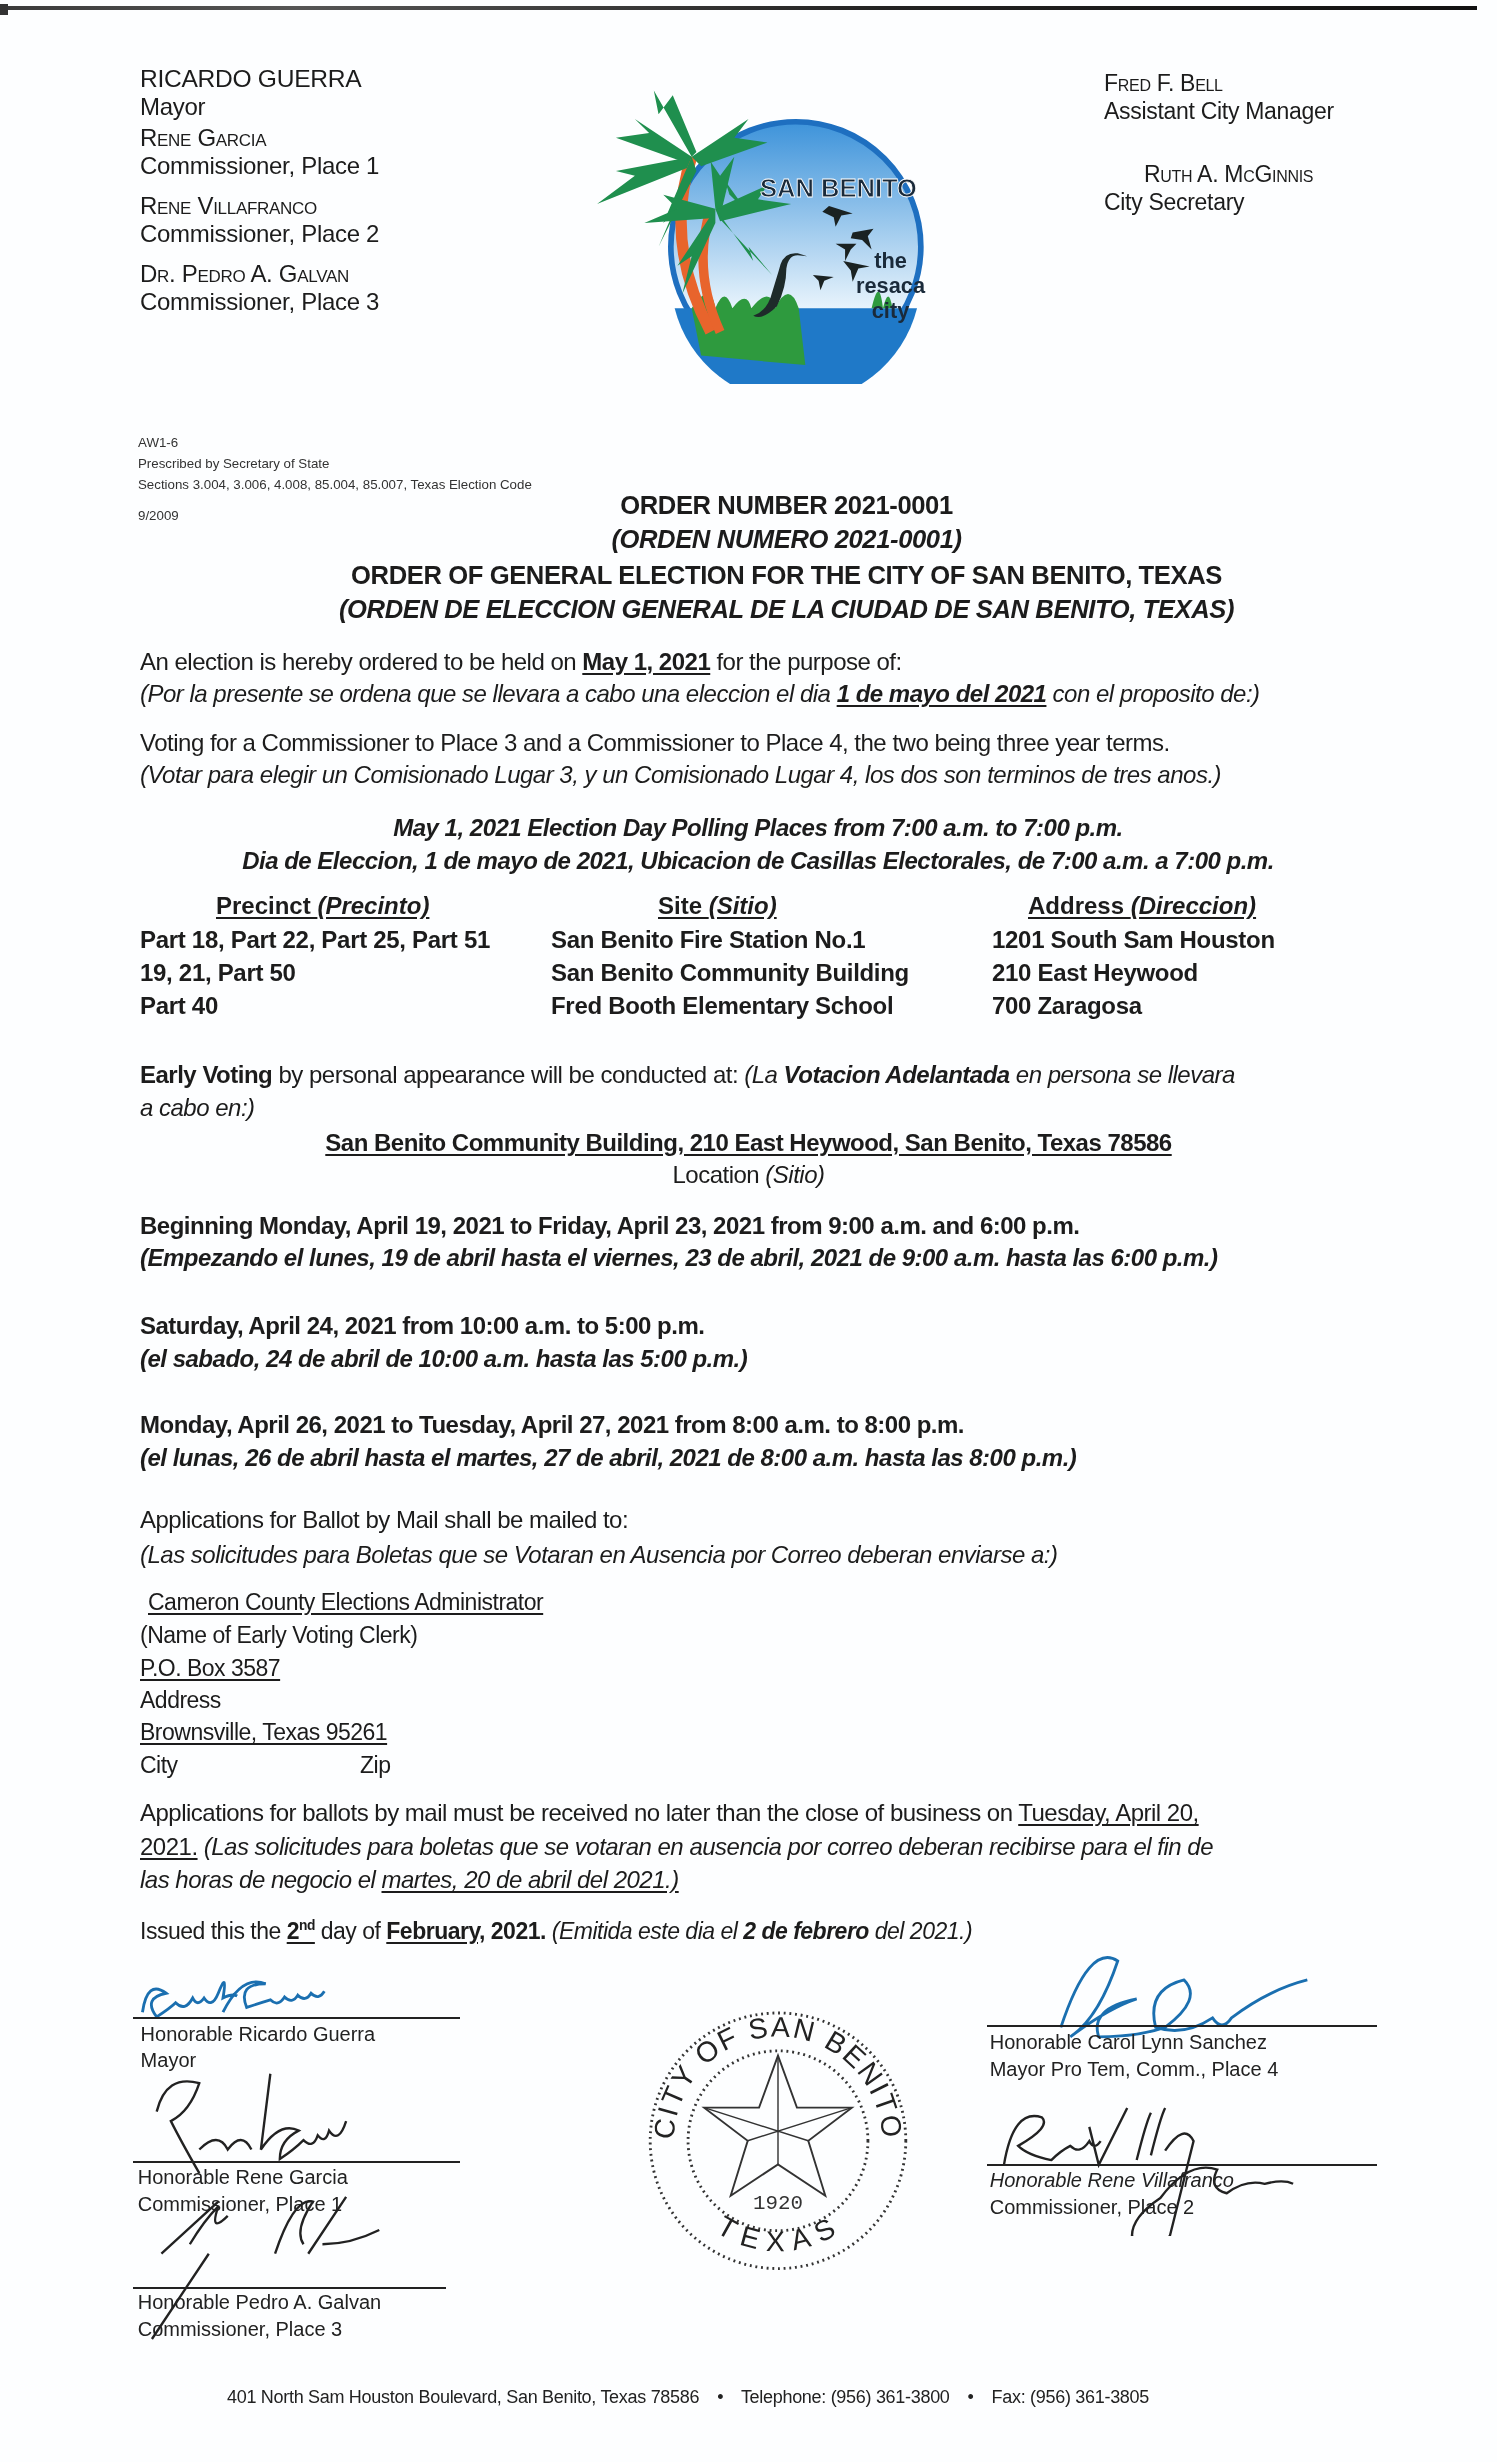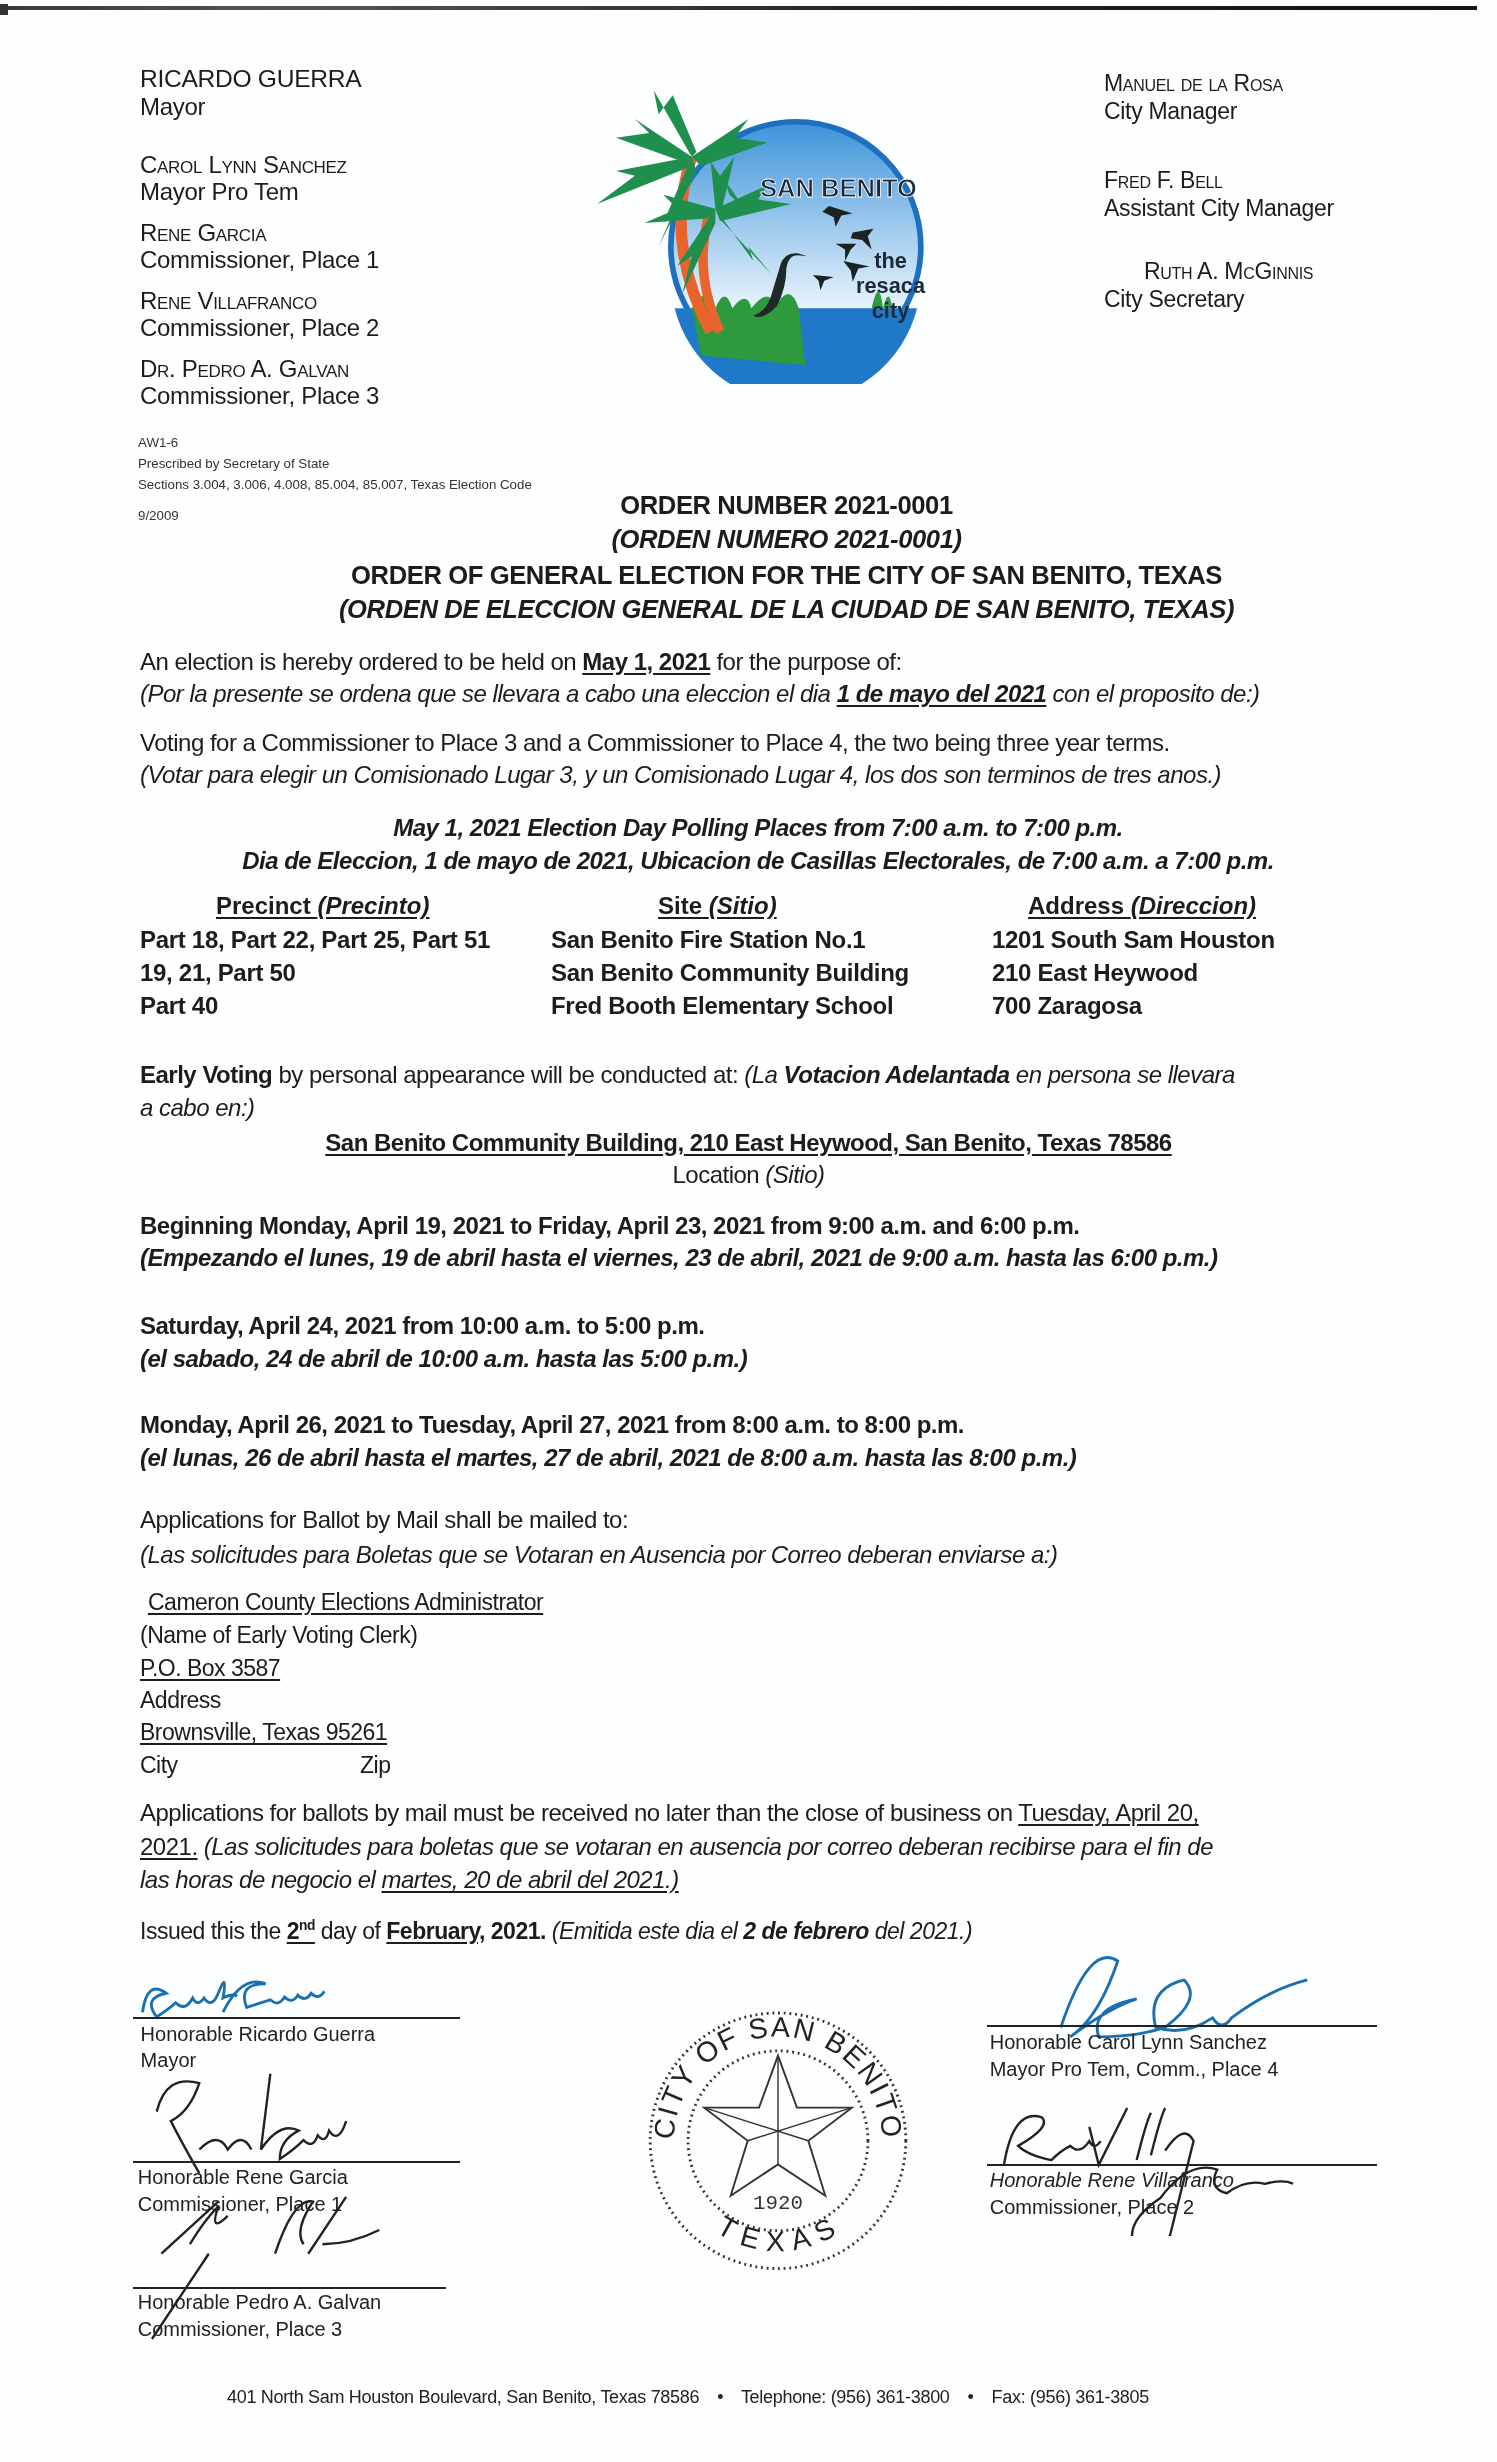--- a/index.html
+++ b/index.html
@@ -41,24 +41,20 @@
 <body>
 
 <div class="abs topline"></div>
 <div class="abs topline-corner"></div>
 
 <div class="abs" style="left:140px; top:66px;">
   <div style="height:59px;">
     <div class="sc-name caps" style="font-size:24.6px;">RICARDO GUERRA</div>
     <div class="role">Mayor</div>
   </div>
-  <div style="margin-top:26.5px; height:68px;">
-    <div class="sc-name">Carol Lynn Sanchez</div>
-    <div class="role">Mayor Pro Tem</div>
-  </div>
   <div style="height:68px;">
     <div class="sc-name">Rene Garcia</div>
     <div class="role">Commissioner, Place 1</div>
   </div>
   <div style="height:68px;">
     <div class="sc-name">Rene Villafranco</div>
     <div class="role">Commissioner, Place 2</div>
   </div>
   <div style="height:68px;">
     <div class="sc-name">Dr. Pedro A. Galvan</div>
@@ -114,24 +110,20 @@
       <path d="M268 205 l22 2 l-10 4 l-4 10 l-2 -10 Z"></path>
     </g>
     <text x="295" y="122" font-family="Liberation Sans, sans-serif" font-weight="bold" font-size="27" text-anchor="middle" fill="#1a2a3a" stroke="#ffffff" stroke-width="0.8">SAN BENITO</text>
     <text x="350" y="198" font-family="Liberation Sans, sans-serif" font-weight="bold" font-size="23" text-anchor="middle" fill="#1a2a3a">the</text>
     <text x="350" y="224" font-family="Liberation Sans, sans-serif" font-weight="bold" font-size="23" text-anchor="middle" fill="#1a2a3a">resaca</text>
     <text x="350" y="250" font-family="Liberation Sans, sans-serif" font-weight="bold" font-size="23" text-anchor="middle" fill="#1a2a3a">city</text>
   </svg>
 </div>
 
 <div class="abs" style="left:1104px; top:70px;">
-  <div style="height:97px;">
-    <div class="sc-name" style="font-size:23px;">Manuel de la Rosa</div>
-    <div class="role" style="font-size:23px;">City Manager</div>
-  </div>
   <div style="height:91px;">
     <div class="sc-name" style="font-size:23px;">Fred F. Bell</div>
     <div class="role" style="font-size:23px;">Assistant City Manager</div>
   </div>
   <div>
     <div class="sc-name" style="font-size:23px;margin-left:40px;">Ruth A. McGinnis</div>
     <div class="role" style="font-size:23px;">City Secretary</div>
   </div>
 </div>
 

